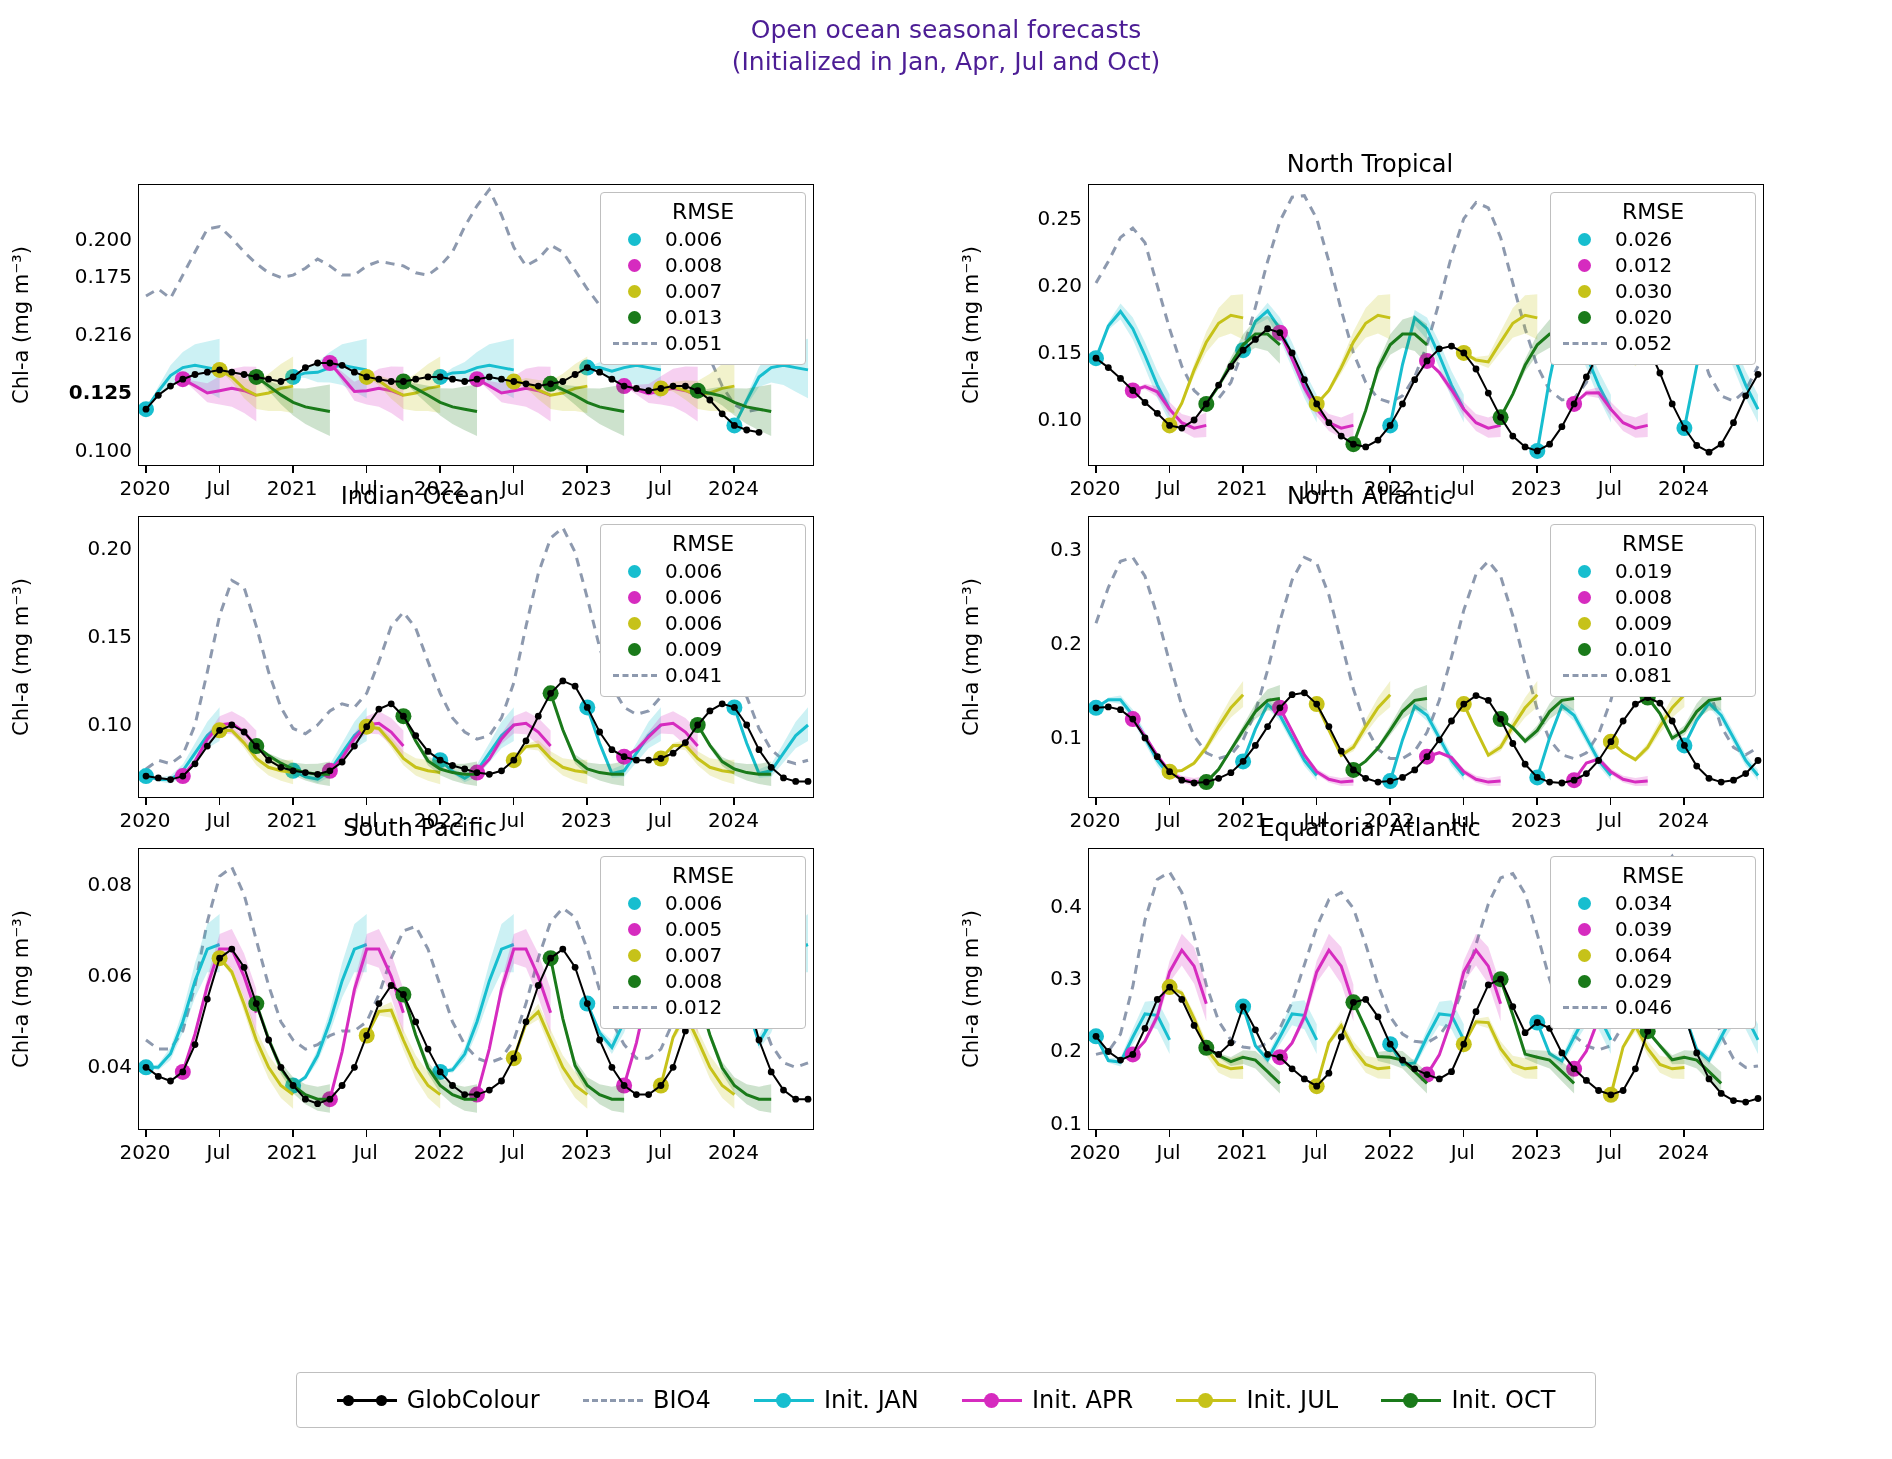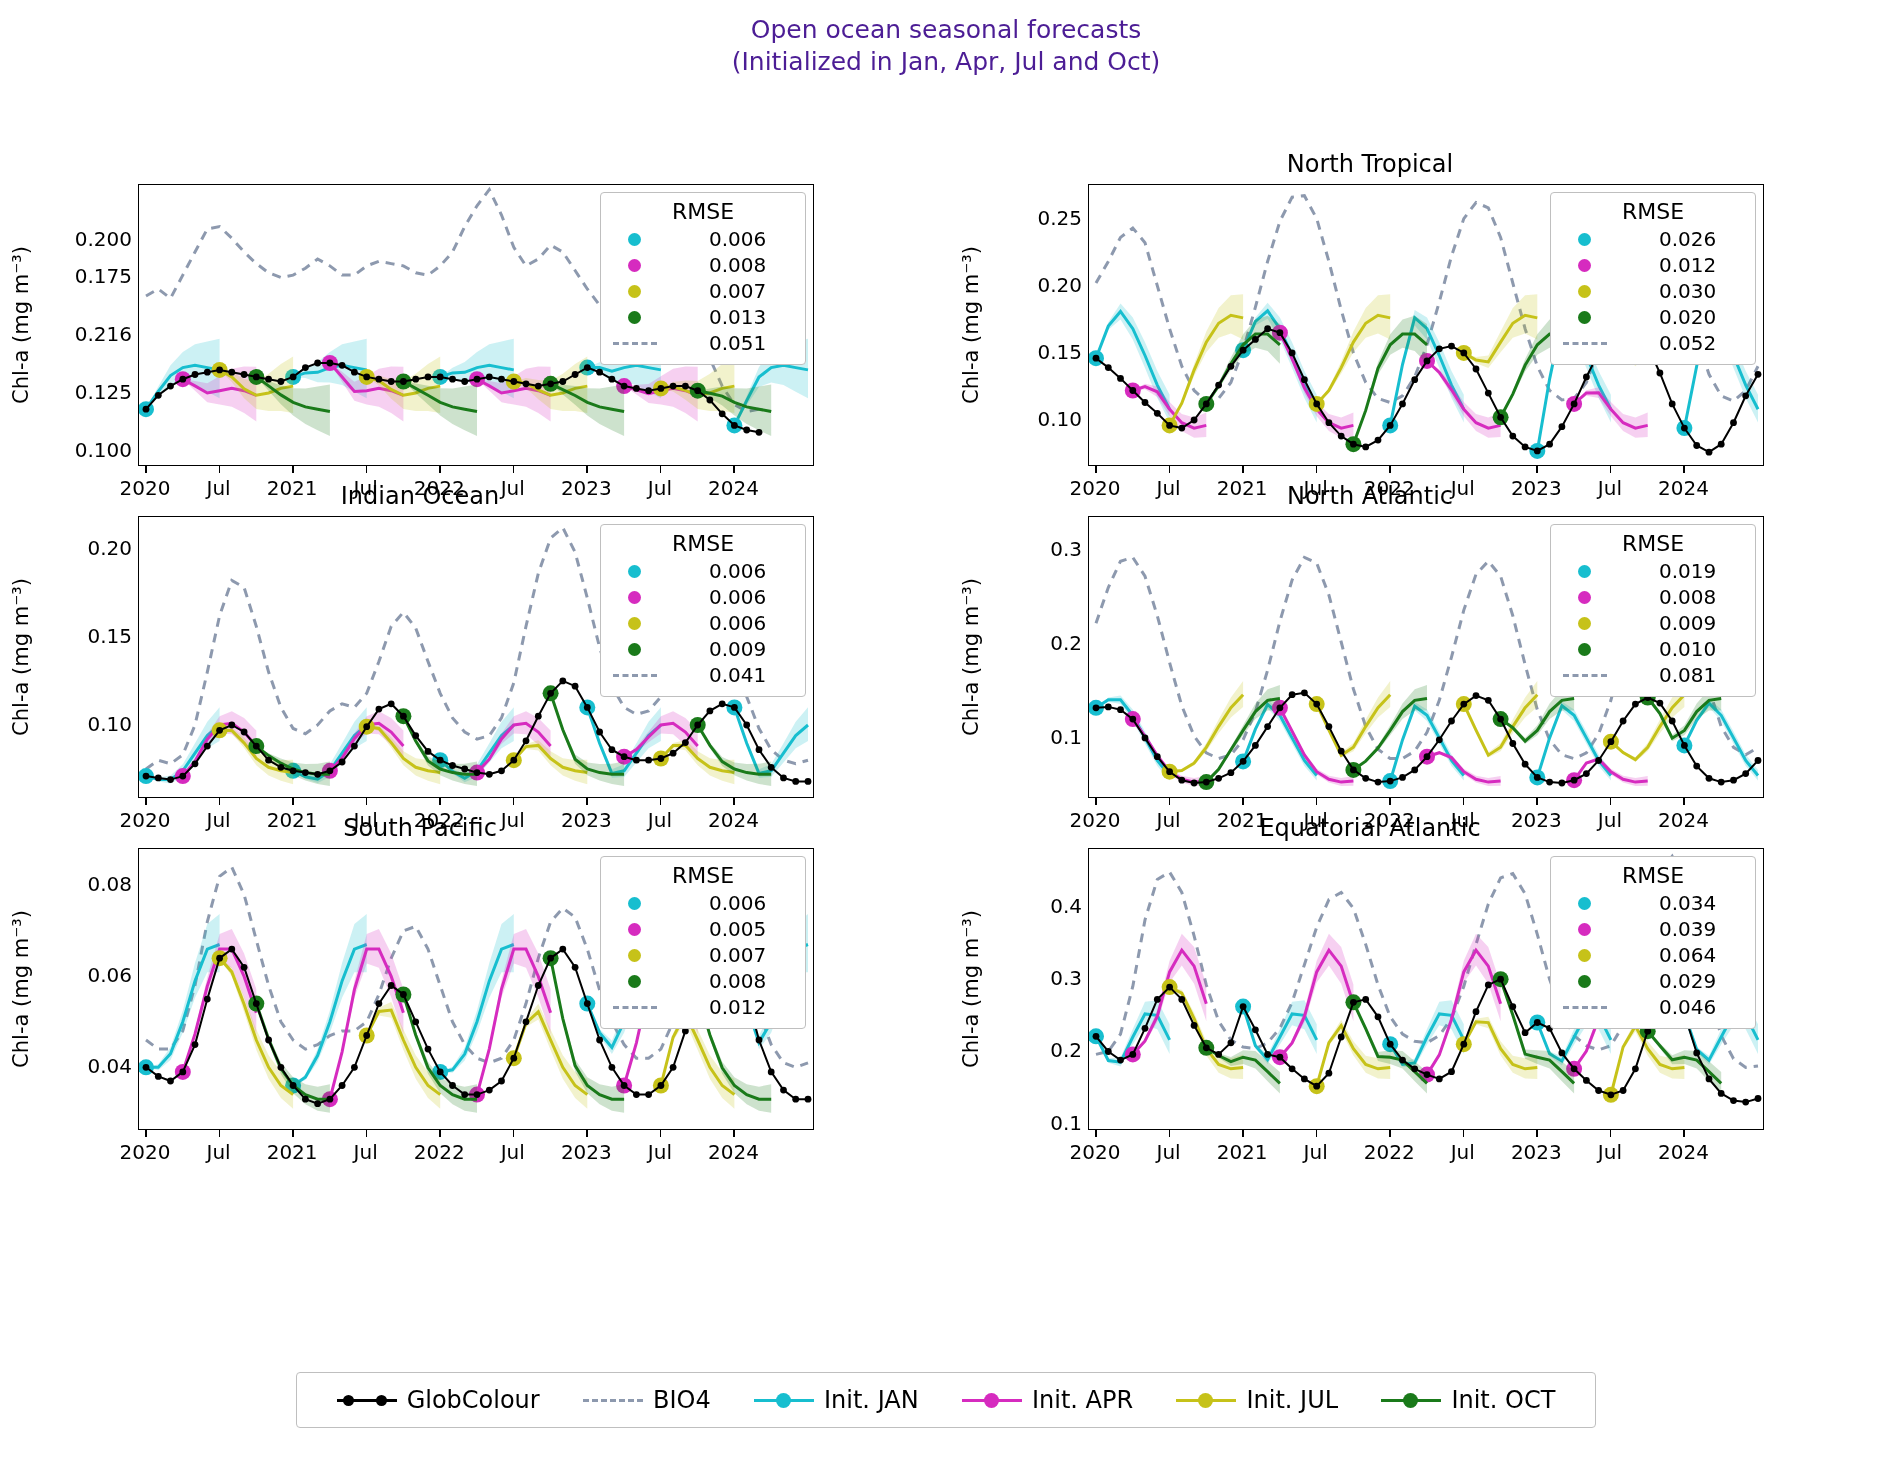--- a/index.html
+++ b/index.html
@@ -153,21 +153,20 @@
   .legend-dash {
     position: absolute;
     left: 0;
     top: 9px;
     width: 44px;
     height: 0;
     border-top: 3px dashed #8d99ae;
   }
   .legend-val {
     font-size: 20px;
-    margin-left: 44px;
   }
   .bottom-legend {
     position: absolute;
     left: 296px;
     top: 1372px;
     width: 1300px;
     height: 56px;
     border: 1px solid #bfbfbf;
     border-radius: 4px;
     background: #fff;
@@ -224,21 +223,21 @@
   </div>
 
   <div class="grid" id="panel-grid">
       <div class="panel" style="left: 10px; top: 0px; width: 820px; height: 360px;">
         <div class="ylabel">
           <span>Chl-a (mg m⁻³)</span>
         </div>
         <div class="ytick-holder">
           <div class="ytick" style="top: 265.82px;">0.100</div>
           <div class="ytick-mark" style="top: 265.82px;"></div>
-          <div class="ytick" style="top: 208.033px;">0.125</div>
+          <div class="ytick" style="top: 208.033px; font-weight: bold;">0.125</div>
           <div class="ytick-mark" style="top: 208.033px;"></div>
           <div class="ytick" style="top: 150.246px;">0.216</div>
           <div class="ytick-mark" style="top: 150.246px;"></div>
           <div class="ytick" style="top: 92.459px;">0.175</div>
           <div class="ytick-mark" style="top: 92.459px;"></div>
           <div class="ytick" style="top: 34.6721px; margin-top: 20px;">0.200</div>
           <div class="ytick-mark" style="top: 34.6721px;"></div>
         </div>
         <div class="xtick-holder">
           <div class="xtick" style="left: 7px;">2020</div>

